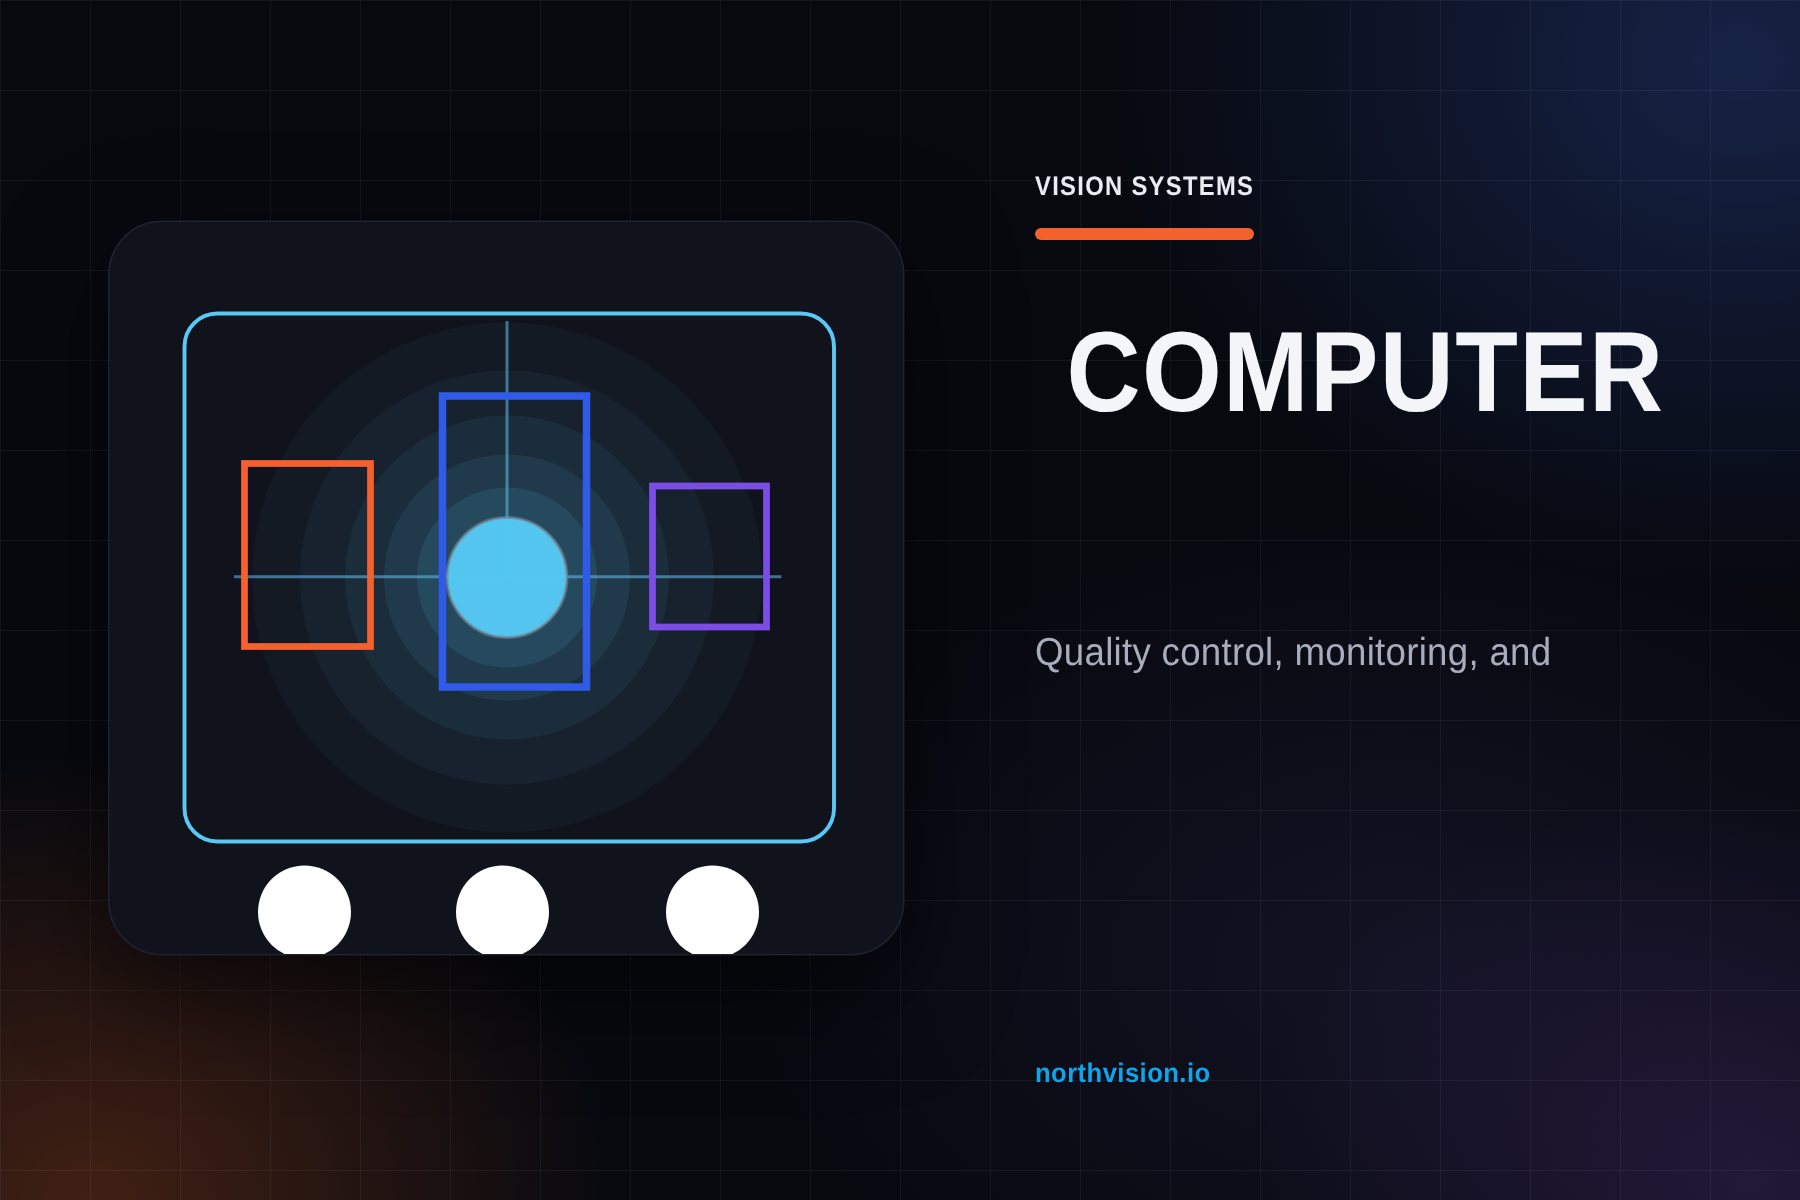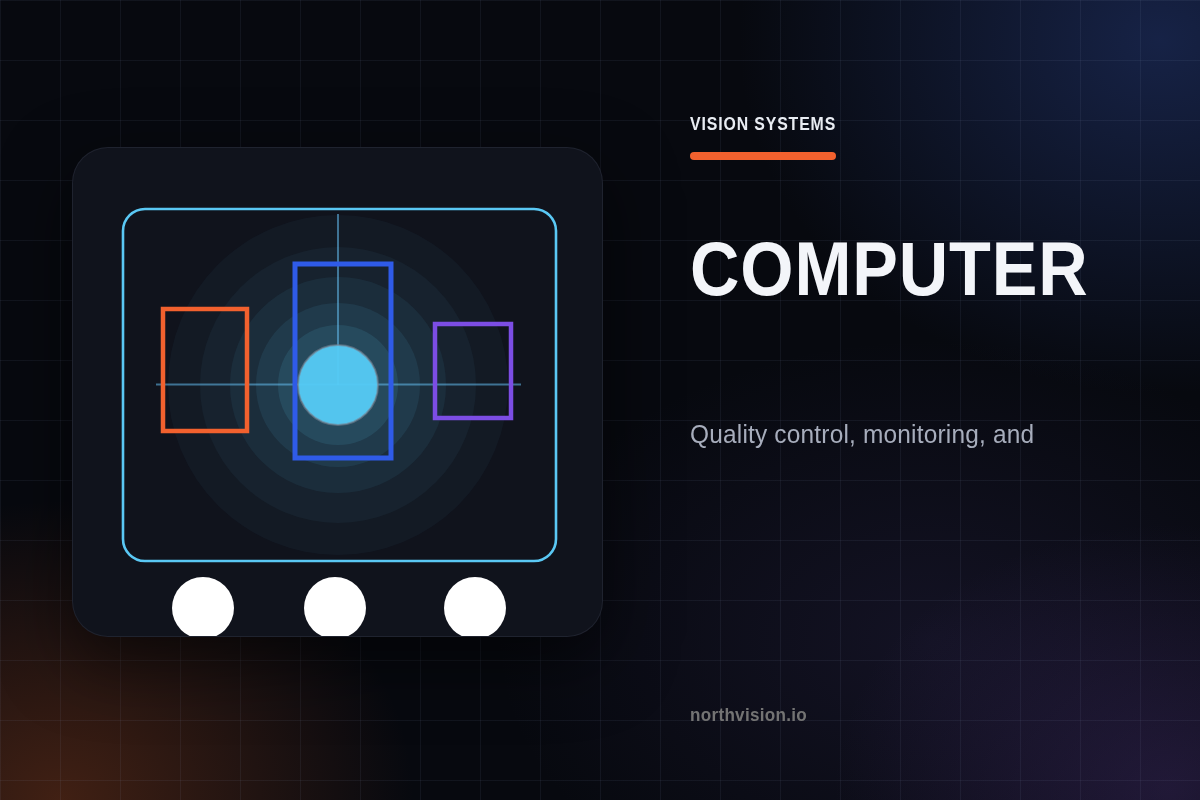--- a/index.html
+++ b/index.html
@@ -52,37 +52,37 @@
     font-size: 18px; font-weight: 700; letter-spacing: 1px;
     color: #E9EDF3; white-space: nowrap;
   }
   .eyebrow .condensed { transform: scaleX(0.88); }
   .eyebrow-bar {
     position: absolute; left: 690px; top: 152px;
     width: 146px; height: 8px; border-radius: 4px;
     background: #F2612E;
   }
   .heading {
-    position: absolute; left: 690px; top: 200px;
+    position: absolute; left: 711px; top: 200px;
     font-size: 76px; font-weight: 700; letter-spacing: 1px;
-    line-height: 97px; color: #F3F5F9; white-space: nowrap; margin-top: 20px;
+    line-height: 97px; color: #F3F5F9; white-space: nowrap;
   }
   .heading .condensed { transform: scaleX(0.9); }
   .heading .hline { display: block; height: 97px; }
   .subtitle {
     position: absolute; left: 690px; top: 414px;
     font-size: 26px; font-weight: 400; letter-spacing: 0.2px;
     line-height: 40px; color: #A7ADBC; white-space: nowrap;
   }
   .subtitle .condensed { transform: scaleX(0.94); }
   .subtitle .sline { display: block; height: 40px; }
   .footer-site {
     position: absolute; left: 690px; top: 705px;
     font-size: 18px; font-weight: 700; letter-spacing: 0.3px;
-    color: #737373; white-space: nowrap;
+    color: #0ea5e9; white-space: nowrap;
   }
   .footer-site .condensed { transform: scaleX(0.95); }
 </style>
 </head>
 <body>
 
 <div class="stage">
   <div class="bg-glow"></div>
   <div class="bg-grid"></div>
 

